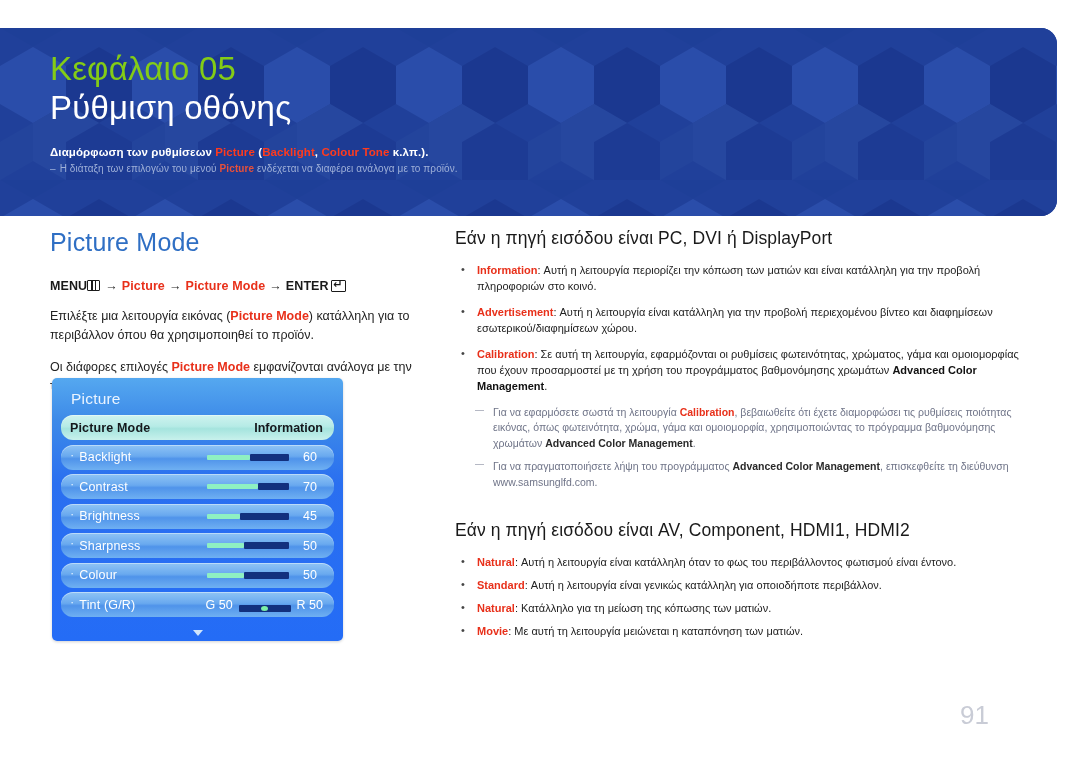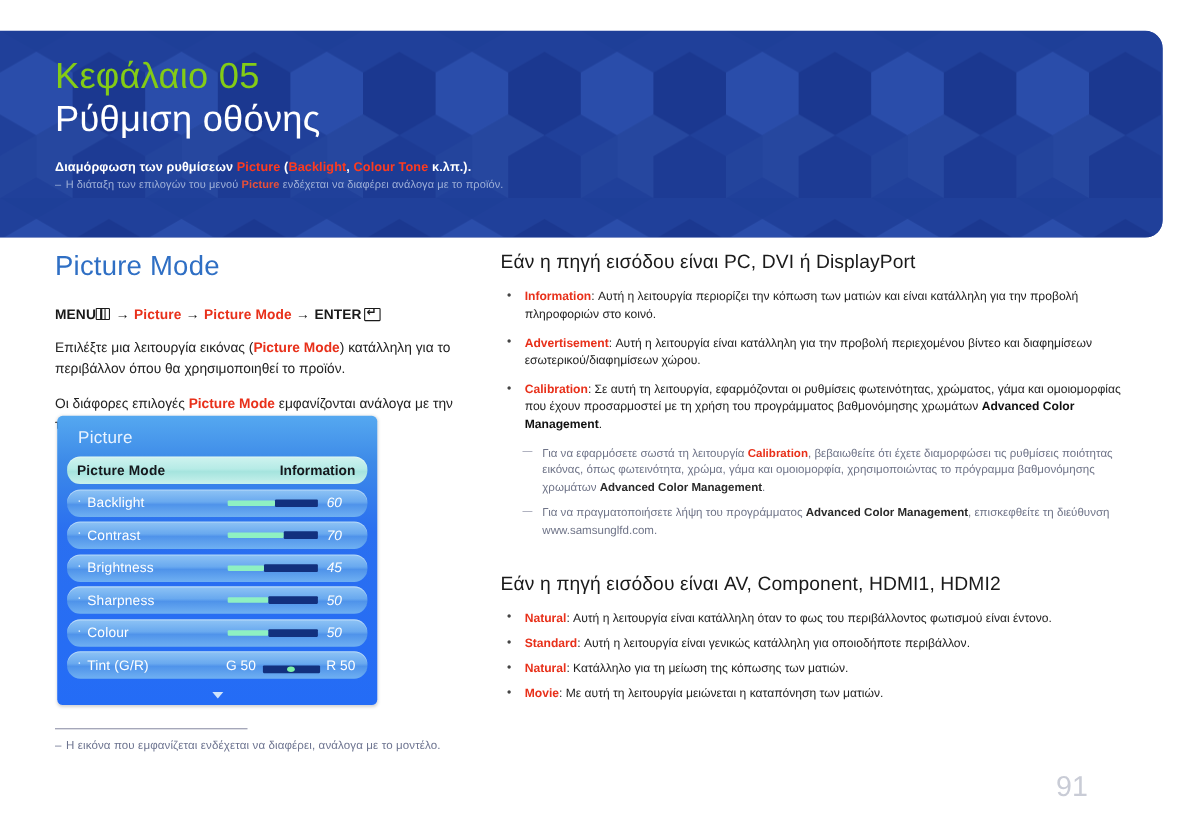--- a/index.html
+++ b/index.html
@@ -131,22 +131,22 @@
     margin-left: auto; display: flex; align-items: center; gap: 0;
     width: 82px; height: 6px;
   }
   .osd-row .slider .fill {
     height: 5px; background: #8ef0c2; border-radius: 1px;
   }
   .osd-row .slider .rest {
     height: 7px; background: #12307e; border-radius: 1px; flex: 1;
   }
   .osd-row .num {
-    width: 26px; text-align: left; margin-left: 8px;
-    font-size: 12.5px; color: #ffffff; font-weight: 400; font-style: italic;
+    width: 26px; text-align: center; margin-left: 8px;
+    font-size: 12.5px; color: #ffffff; font-weight: 400;
   }
   .tint-wrap { margin-left: auto; display: flex; align-items: flex-end; gap: 6px; }
   .tint-wrap .gl, .tint-wrap .rl {
     font-size: 12.5px; color: #ffffff; font-weight: 400;
   }
   .tint-bar {
     width: 52px; height: 7px; background: #12307e; border-radius: 1px;
     position: relative;
   }
   .tint-bar .knob {
@@ -334,26 +334,20 @@
           </span>
         <span class="rl">R 50</span>
       </span>
     </div>
 
     <div class="osd-down">
       <span class="tri"></span>
     </div>
   </div>
 
-  <div class="footnote-wrap">
-    <div class="footnote-rule"></div>
-    <div class="footnote">
-      <span class="dash">–</span><span>Η εικόνα που εμφανίζεται ενδέχεται να διαφέρει, ανάλογα με το μοντέλο.</span>
-    </div>
-  </div>
 
   <div class="col-right">
     <h3 class="sub-head">Εάν η πηγή εισόδου είναι PC, DVI ή DisplayPort</h3>
 
     <ul class="bullets">
       <li>
         <span class="red">Information</span><span>: Αυτή η λειτουργία περιορίζει την κόπωση των ματιών και είναι κατάλληλη για την προβολή πληροφοριών στο κοινό.</span>
       </li>
       <li>
         <span class="red">Advertisement</span><span>: Αυτή η λειτουργία είναι κατάλληλη για την προβολή περιεχομένου βίντεο και διαφημίσεων εσωτερικού/διαφημίσεων χώρου.</span>

